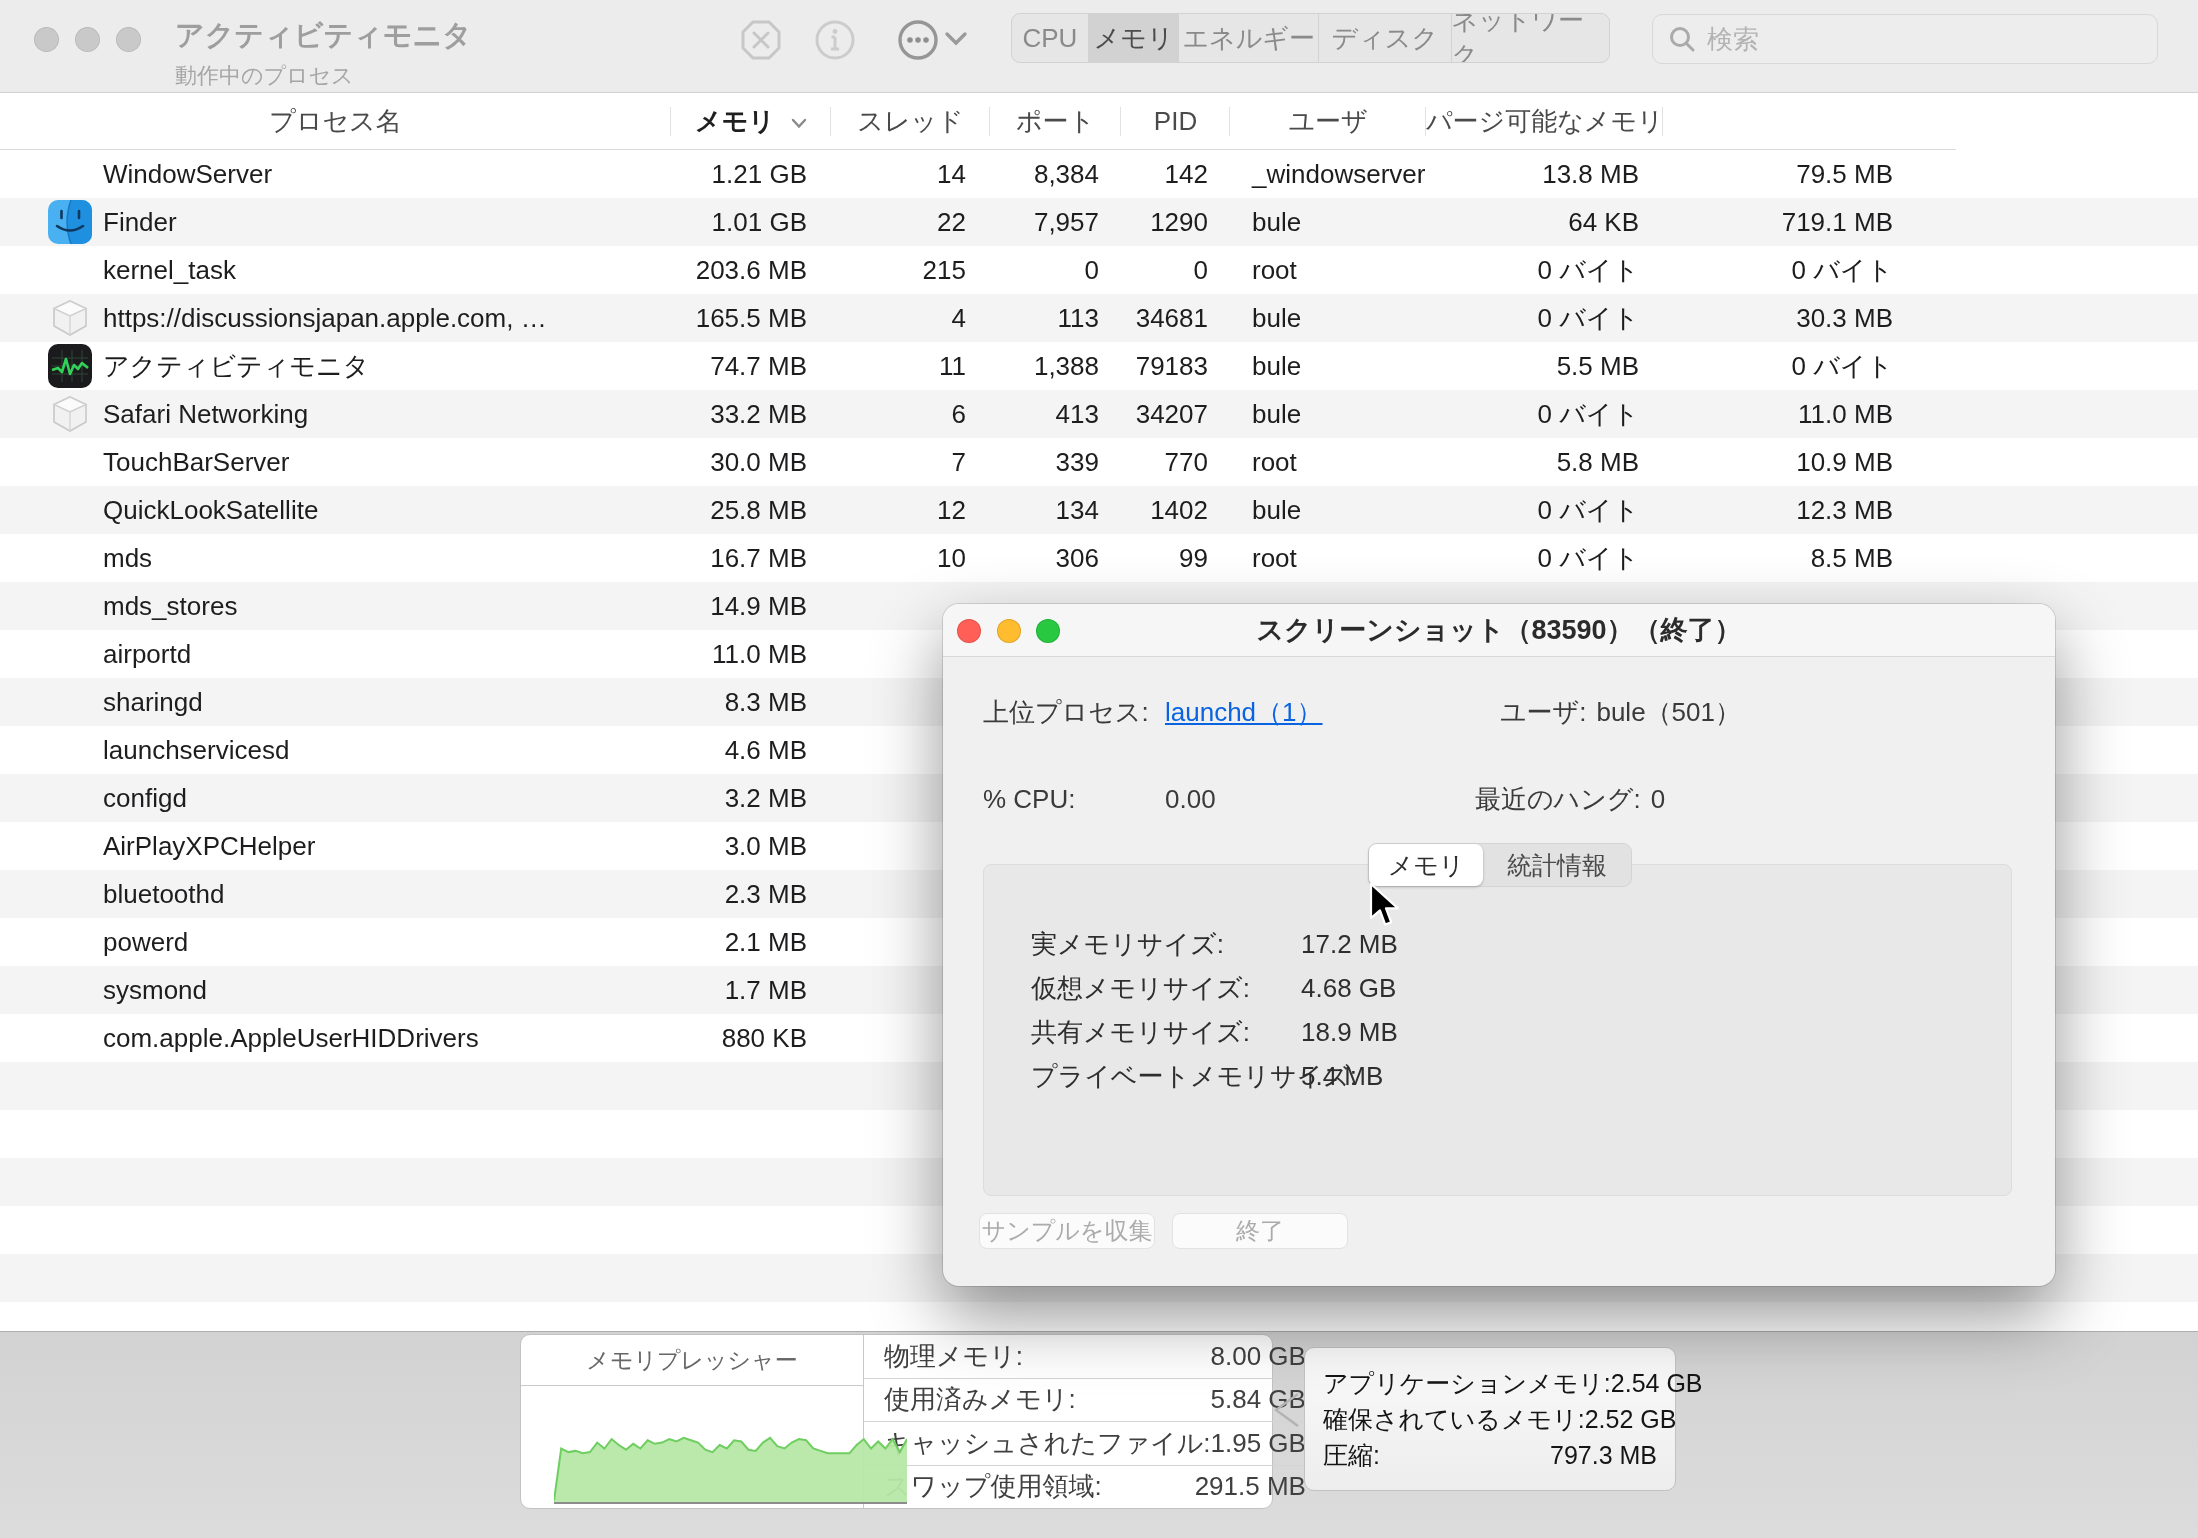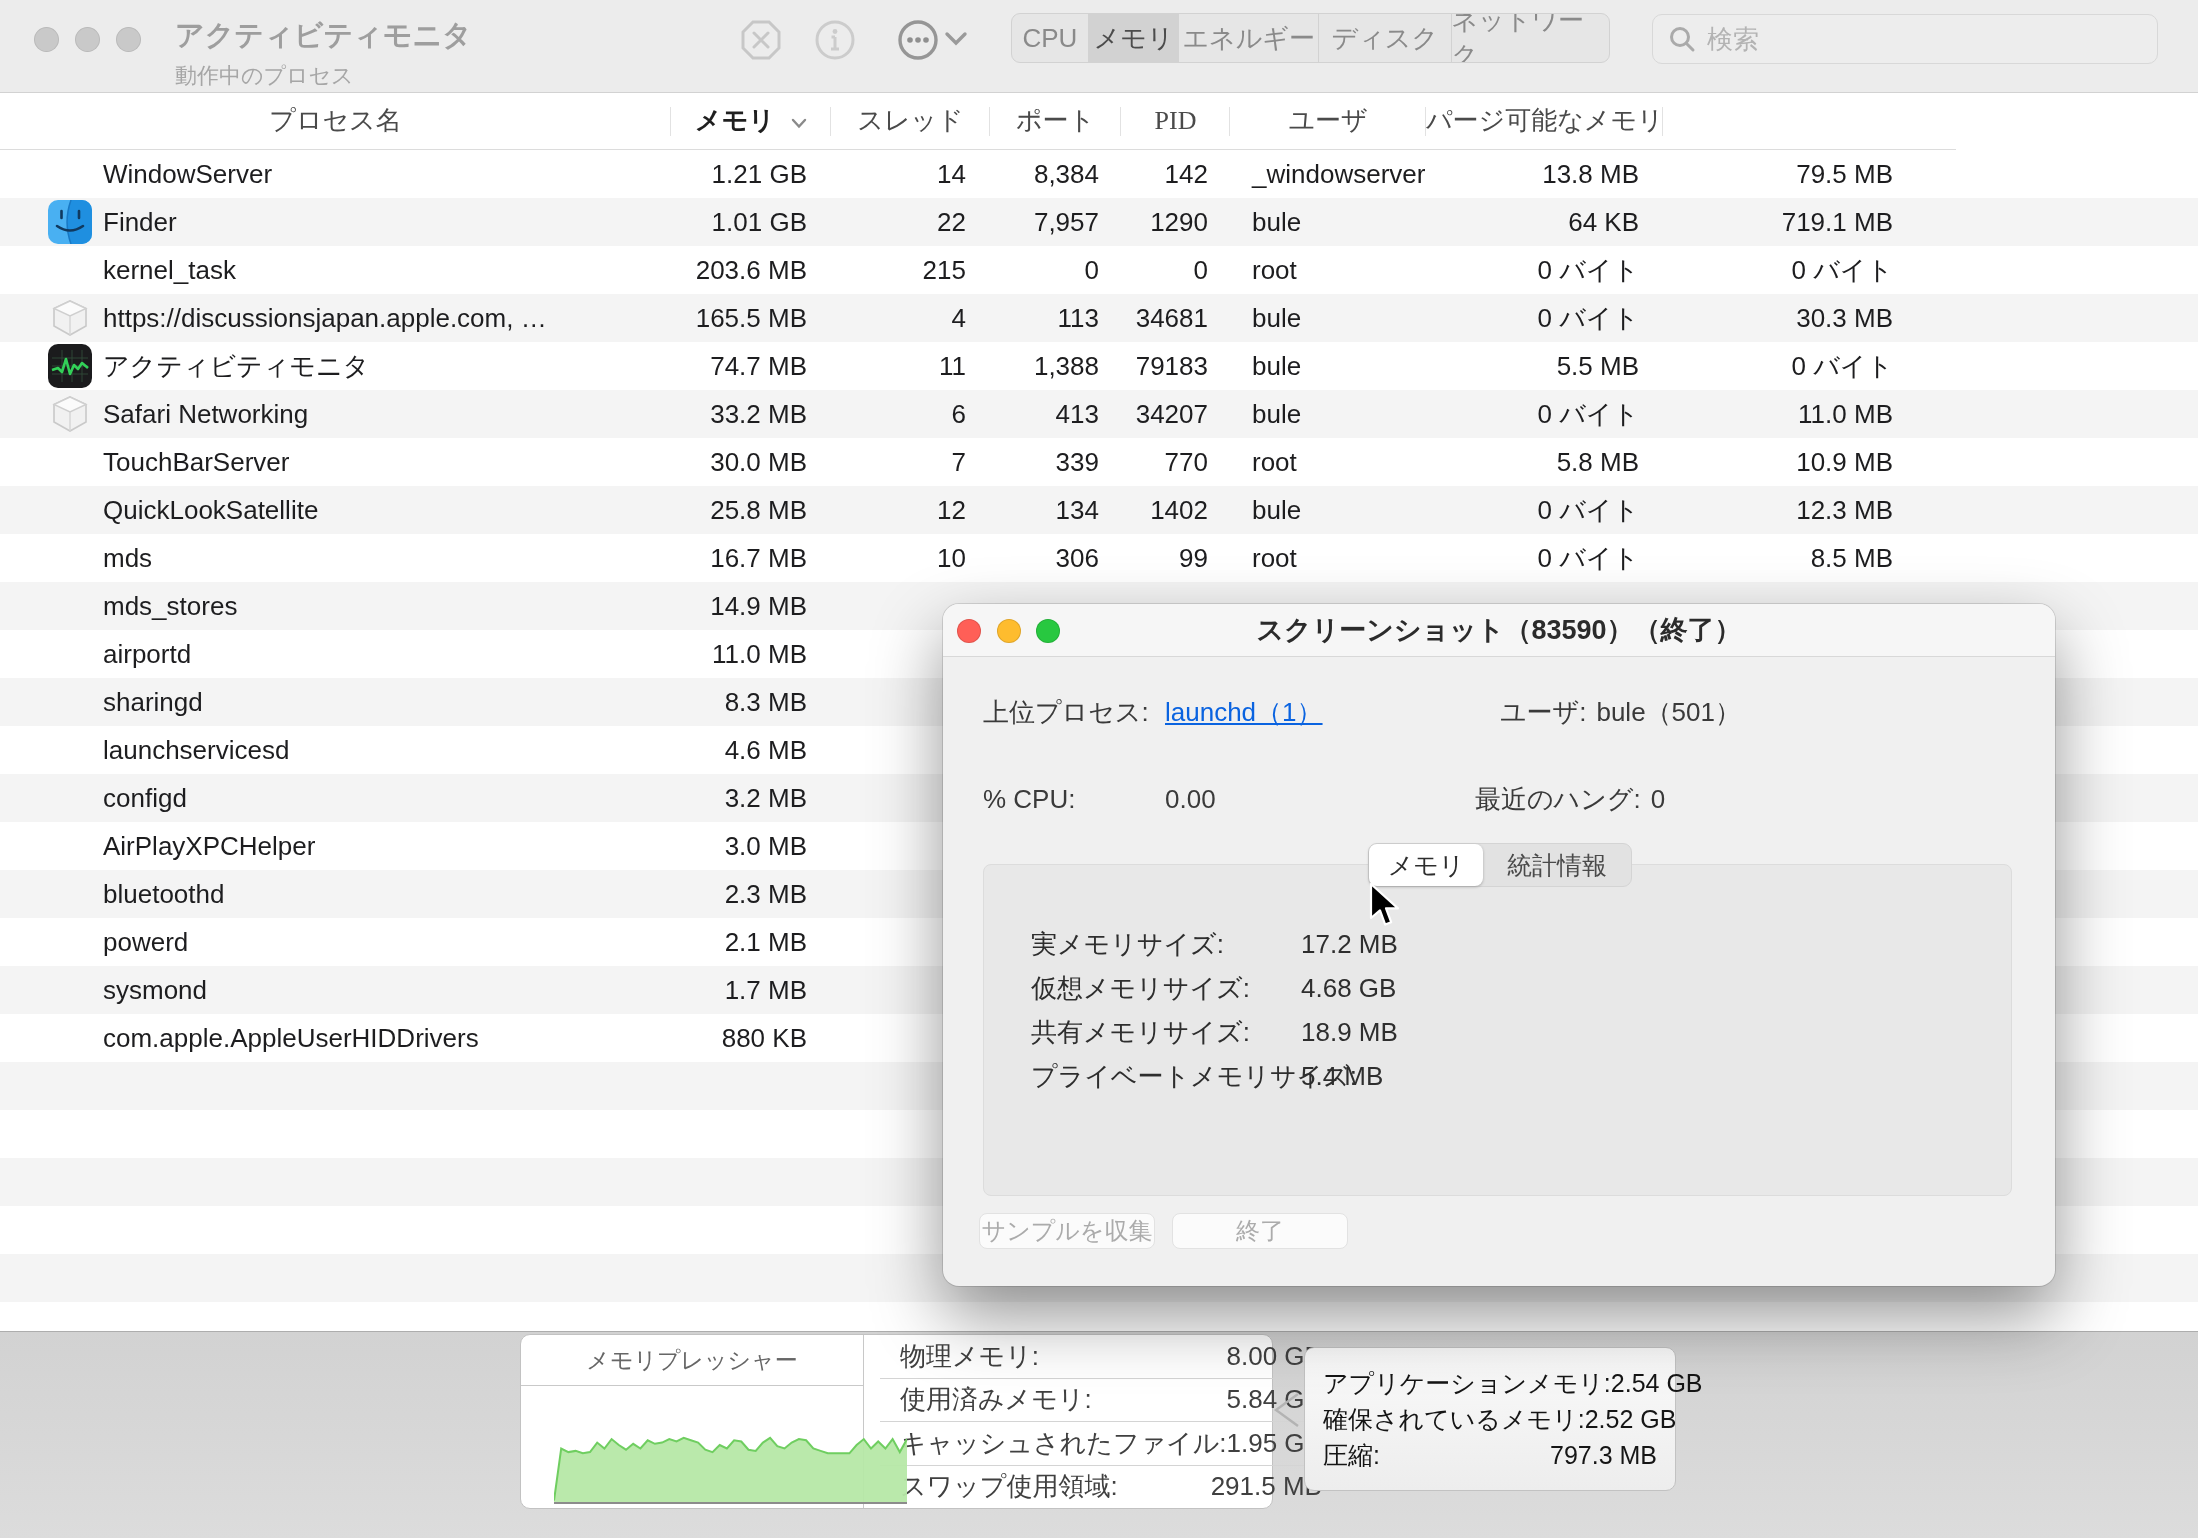--- a/index.html
+++ b/index.html
@@ -26,21 +26,21 @@
   .seg:first-child { border-left:none; }
   .seg.selected { background:#d2d2d2; color:#4c4c4c; }
   .search { position:absolute; left:1652px; top:14px; width:506px; height:50px;
     background:#ededed; border:1px solid #d8d8d8; border-radius:10px;
     display:flex; align-items:center; padding:0 14px; }
   .search input { border:none; outline:none; background:transparent; font-size:26px;
     color:#333; width:430px; margin-left:10px; font-family:inherit; }
   .search input::placeholder { color:#b3b3b3; }
   
   .thead { position:absolute; left:0; top:93px; width:1956px; height:57px;
-    background:#ffffff; border-bottom:1px solid #dcdcdc; display:flex;font-family:Liberation Serif, serif; }
+    background:#ffffff; border-bottom:1px solid #dcdcdc; display:flex; }
   .hcell { position:relative; height:56px; line-height:56px; text-align:center;
     font-size:26px; color:#4a4a4a; white-space:nowrap; }
   .hcell::after { content:''; position:absolute; right:0; top:14px; height:29px;
     width:1px; background:#e2e2e2; }
   .hcell.wfill::after { display:none; }
   .hcell.sorted { font-weight:bold; color:#1f1f1f; }
   .hcell .sort-arrow { margin-left:16px; vertical-align:middle; }
   .w0{width:671px}.w1{width:160px}.w2{width:159px}.w3{width:131px}.w4{width:109px}
   .w5{width:196px}.w6{width:237px}.w7{width:254px}.wfill{flex:1}
   
@@ -80,21 +80,21 @@
   .dlg-panel { position:absolute; left:40px; top:260px; width:1029px; height:332px;
     background:#e8e8e8; border:1px solid #dcdcdc; border-radius:8px; z-index:1; }
   .mstat { position:absolute; height:28px; line-height:28px; font-size:26px; color:#2e2e2e; white-space:nowrap; }
   .dlg-btn { position:absolute; top:609px; width:176px; height:36px; background:#fbfbfb;
     border:1px solid #e2e2e2; border-radius:8px; font-size:24px; color:#ababab;
     text-align:center; line-height:34px; font-family:inherit; }
   
   .footer { position:absolute; left:0; top:1331px; width:2198px; height:207px;
     background:linear-gradient(#d2d2d2,#dcdcdc); border-top:1px solid #adadad; }
   .fbox { position:absolute; background:#ffffff; border:1px solid #c2c2c2; border-radius:10px; }
-  .fbox.main { left:520px; top:2px; width:753px; height:175px; display:flex;gap:16px; }
+  .fbox.main { left:520px; top:2px; width:753px; height:175px; display:flex; }
   .fleft { position:relative; width:388px; border-right:1px solid #c8c8c8; }
   .ptitle { margin-top:10px; text-align:center; font-size:23px; color:#666; }
   .pline { width:342px; height:1px; background:#c9c9c9; margin:9px auto 0; }
   .pchart { position:absolute; left:33px; bottom:4px; }
   .fstats { flex:1; display:flex; flex-direction:column; }
   .fsrow { flex:1; display:flex; justify-content:space-between; align-items:center;
     padding:0 17px 0 20px; font-size:26px; color:#404040; white-space:nowrap; }
   .fsrow:not(:last-child) { border-bottom:1px solid #d4d4d4; }
   .fbox.callout { left:1304px; top:15px; width:372px; height:144px;
     background:linear-gradient(#fafafa,#ededed); padding-top:17px; }

